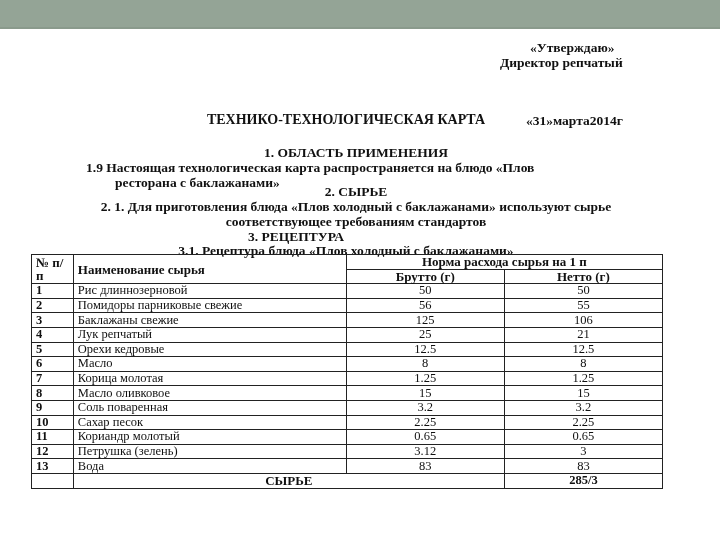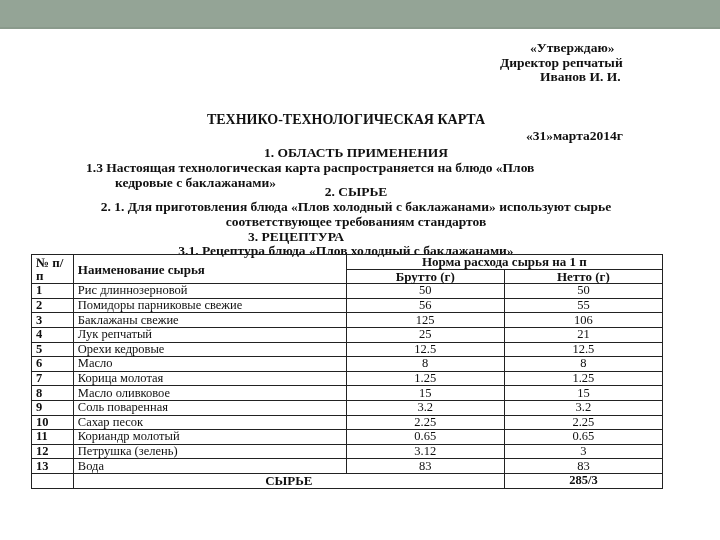--- a/index.html
+++ b/index.html
@@ -65,29 +65,28 @@
   td.total-val { text-align: center; font-weight: bold; }
 </style>
 </head>
 <body>
 
 <div class="top-band"></div>
 
 <div class="approval">
   <div class="a1">«Утверждаю»</div>
   <div class="a2">Директор репчатый</div>
-  <div class="a3">Иванов И. И.</div>
   <div class="a4">«31»марта2014г</div>
 </div>
 
 <div class="doc-title">ТЕХНИКО-ТЕХНОЛОГИЧЕСКАЯ КАРТА</div>
 
 <div class="block center sec1">1. ОБЛАСТЬ ПРИМЕНЕНИЯ</div>
-<div class="p11">1.3 Настоящая технологическая карта распространяется на блюдо «Плов</div>
-<div class="p11b">кедровые с баклажанами»</div>
+<div class="p11">1.9 Настоящая технологическая карта распространяется на блюдо «Плов</div>
+<div class="p11b">ресторана с баклажанами»</div>
 
 <div class="block center sec2">2. СЫРЬЕ</div>
 <div class="block center p21">2. 1. Для приготовления блюда «Плов холодный с баклажанами» используют сырье</div>
 <div class="block center p21b">соответствующее требованиям стандартов</div>
 
 <div class="block center sec3">3. РЕЦЕПТУРА</div>
 <div class="block center p31">3.1. Рецептура блюда «Плов холодный с баклажанами»</div>
 
 <table class="recipe">
   <thead>

